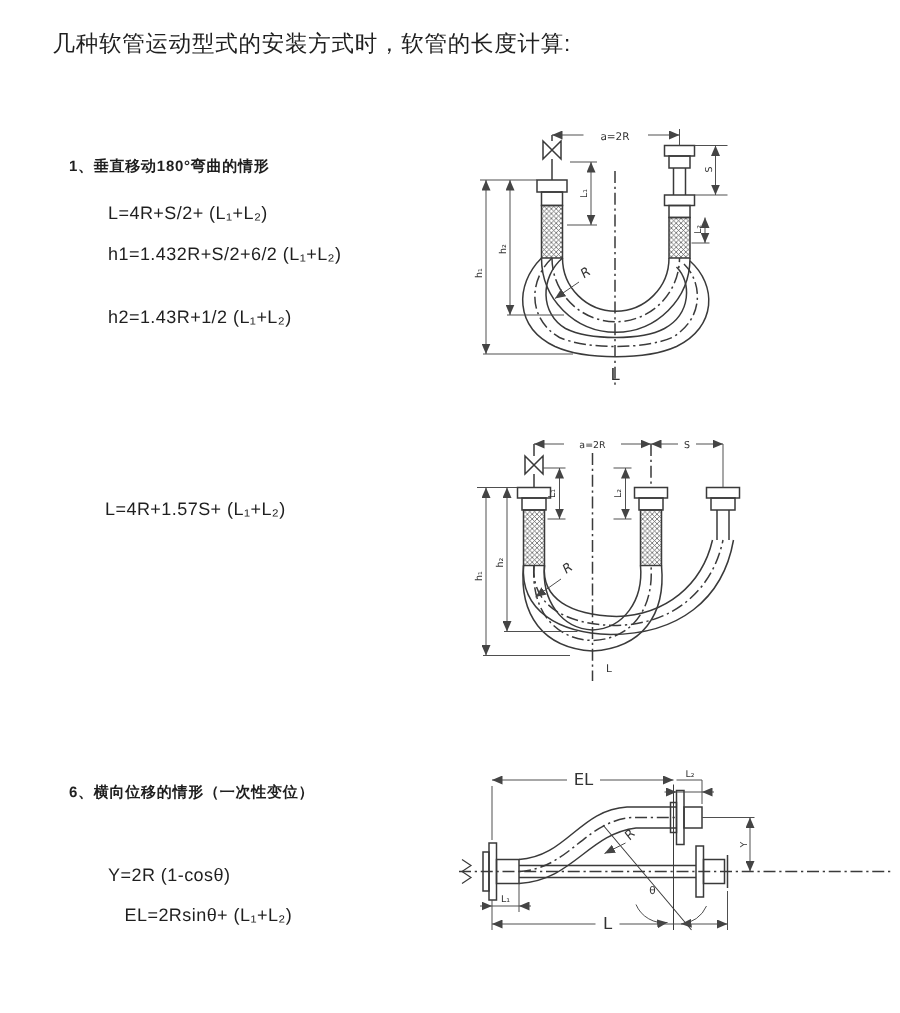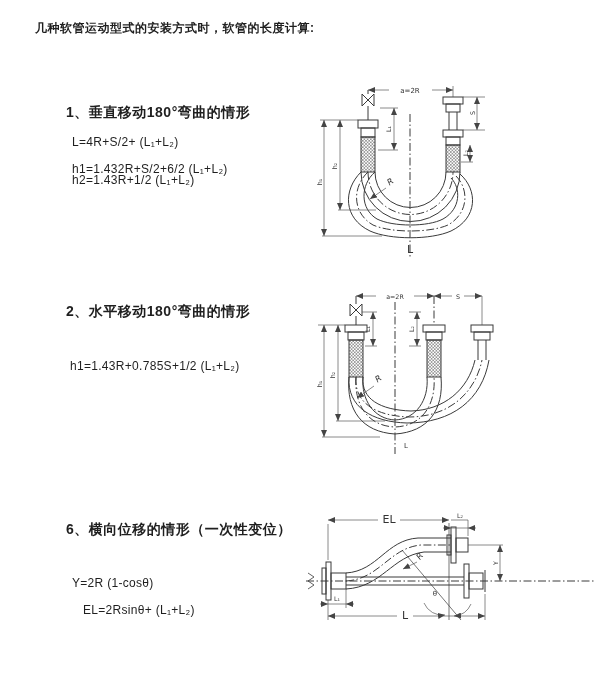--- a/index.html
+++ b/index.html
@@ -1,19 +1,19 @@
 <!DOCTYPE html>
 <html><head>
 <meta charset="utf-8">
 <style>
   html,body{margin:0;padding:0;background:#fff;}
   #page{position:relative;width:600px;height:675px;background:#ffffff;overflow:hidden;
         font-family:"Liberation Sans",sans-serif;color:#1f1f1f;}
-  .title{position:absolute;left:35px;top:20px;font-size:12px;font-weight:700;letter-spacing:.5px;}
-  .sec-head{position:absolute;font-size:14px;font-weight:700;letter-spacing:.5px;margin-left:20px;}
+  .title{position:absolute;left:35px;top:20px;font-size:15px;font-weight:400;letter-spacing:.5px;}
+  .sec-head{position:absolute;font-size:10px;font-weight:700;letter-spacing:.5px;}
   .formula{position:absolute;font-size:12px;font-weight:400;letter-spacing:.3px;}
   svg.diag{position:absolute;}
   svg .obj{stroke:#3a3a3a;stroke-width:1;fill:none;}
   svg .dim{stroke:#4a4a4a;stroke-width:.65;fill:none;}
   svg .cl{stroke-dasharray:8 2.5 1.5 2.5;}
   svg text{font-family:"DejaVu Sans",sans-serif;fill:#333;stroke:none;}
   svg .lbl{font-size:7px;}
   svg .lbl-s{font-size:6.3px;}
   svg .lbl-r{font-size:8.5px;font-style:italic;}
   svg .lbl-big{font-size:11px;}
@@ -22,21 +22,21 @@
 </head>
 <body>
 
 <div id="page">
 
   <div class="title">几种软管运动型式的安装方式时，软管的长度计算:</div>
 
   <div class="sec-head" style="left:46px;top:104px">1、垂直移动180°弯曲的情形</div>
   <div class="formula" style="left:72px;top:135px">L=4R+S/2+ (L₁+L₂)</div>
   <div class="formula" style="left:72px;top:162px">h1=1.432R+S/2+6/2 (L₁+L₂)</div>
-  <div class="formula" style="left:72px;top:173px">h2=1.43R+1/2 (L₁+L₂)</div>
+  <div class="formula" style="left:72px;top:204px">h2=1.43R+1/2 (L₁+L₂)</div>
 
   <svg class="diag" style="left:310px;top:72px" width="280" height="190" viewBox="0 0 280 190">
     <defs>
       <marker id="d1ae" markerUnits="userSpaceOnUse" markerWidth="8" markerHeight="6" refX="7" refY="3" orient="auto">
           <path d="M0,0L7,3L0,6Z" fill="#444"></path>
         </marker>
       <marker id="d1as" markerUnits="userSpaceOnUse" markerWidth="8" markerHeight="6" refX="1" refY="3" orient="auto">
           <path d="M8,0L1,3L8,6Z" fill="#444"></path>
         </marker>
       <pattern id="d1h" width="3.2" height="3.2" patternUnits="userSpaceOnUse">
@@ -105,22 +105,21 @@
       <line x1="151" y1="90" x2="163" y2="90"></line>
       <line x1="160" y1="73" x2="160" y2="90" marker-start="url(#d1as)" marker-end="url(#d1ae)"></line>
       <text class="lbl-s" transform="rotate(-90 157.5 81)" x="157.5" y="81" text-anchor="middle">L₂</text>
 
       <line x1="76" y1="116" x2="60" y2="127" marker-end="url(#d1ae)"></line>
       <text class="lbl-r" transform="rotate(-35 82 112)" x="82" y="112" text-anchor="middle">R</text>
       <text class="lbl-big" x="100" y="181" text-anchor="middle">L</text>
     </g>
   </svg>
 
-  <div class="sec-head" style="left:46px;top:303px">2、水平移动180°弯曲的情形</div>
-  <div class="formula" style="left:70px;top:359px">h1=1.43R+0.785S+1/2 (L₁+L₂)</div>
+  <div class="formula" style="left:70px;top:332px">L=4R+1.57S+ (L₁+L₂)</div>
 
   <svg class="diag" style="left:310px;top:282px" width="280" height="180" viewBox="0 0 280 180">
     <defs>
       <marker id="d2ae" markerUnits="userSpaceOnUse" markerWidth="8" markerHeight="6" refX="7" refY="3" orient="auto">
           <path d="M0,0L7,3L0,6Z" fill="#444"></path>
         </marker>
       <marker id="d2as" markerUnits="userSpaceOnUse" markerWidth="8" markerHeight="6" refX="1" refY="3" orient="auto">
           <path d="M8,0L1,3L8,6Z" fill="#444"></path>
         </marker>
       <pattern id="d2h" width="3.2" height="3.2" patternUnits="userSpaceOnUse">

